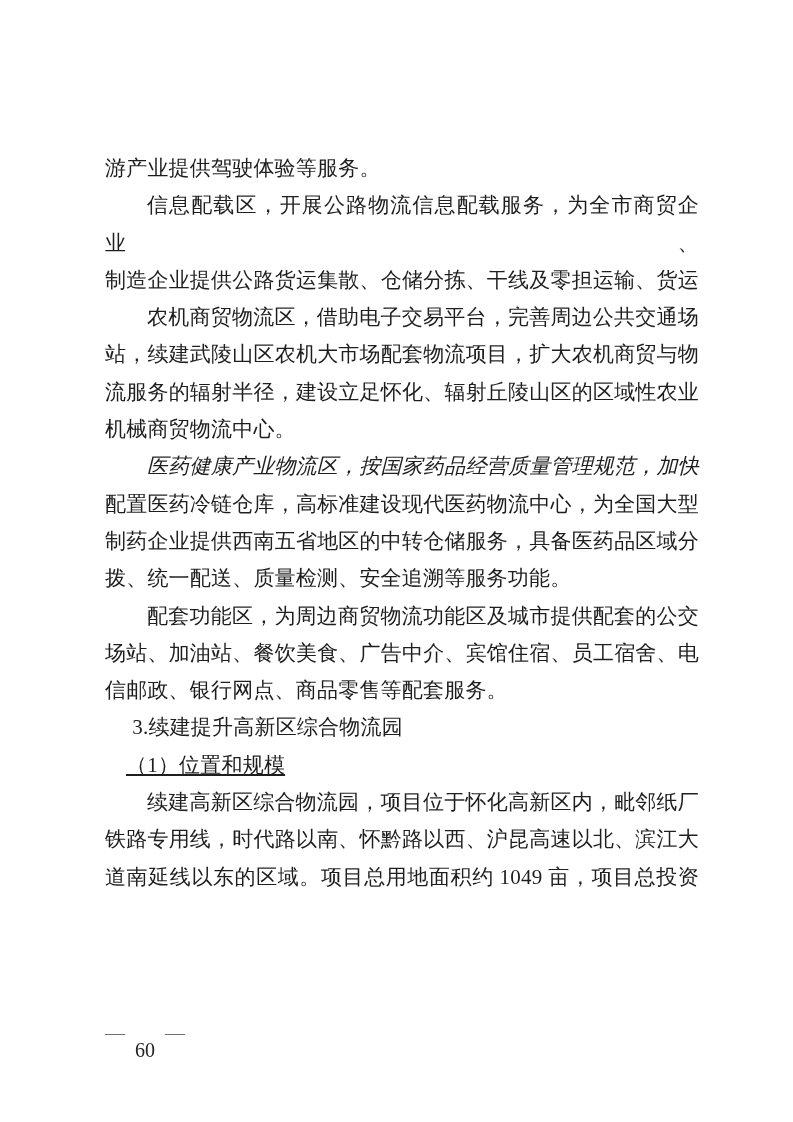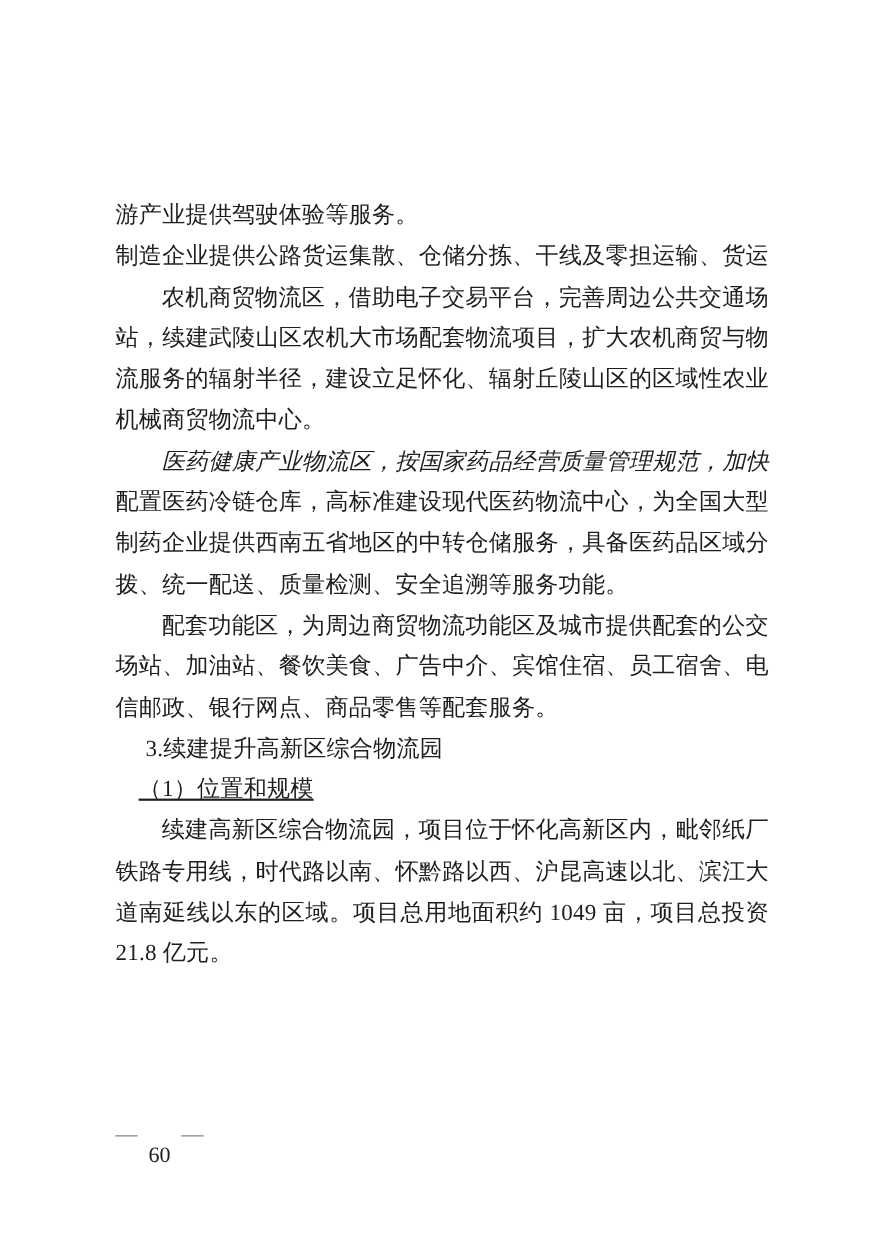--- a/index.html
+++ b/index.html
@@ -17,21 +17,20 @@
   }
   .doc-body {
     position: absolute;
     left: 105px;
     top: 150px;
     width: 594px;
     font-size: 21px;
     line-height: 37.3px;
     color: #1e1e1e;
     letter-spacing: 0.2px;
-    margin-top: 27px;
   }
   .doc-line {
     text-align: left;
     text-justify: inter-ideograph;
   }
   .doc-line.fill {
     text-align: justify;
     text-align-last: justify;
   }
   .page-footer {
@@ -54,38 +53,38 @@
     margin-top: 37px;
   }
 </style>
 </head>
 <body>
 
 <div class="page">
 
   <div class="doc-body">
       <div class="doc-line">游产业提供驾驶体验等服务。</div>
+      <div class="doc-line fill" style="text-indent: 2em;">信息配载区，开展公路物流信息配载服务，为全市商贸企业、</div>
       <div class="doc-line fill">制造企业提供公路货运集散、仓储分拣、干线及零担运输、货运</div>
       <div class="doc-line fill" style="text-indent: 2em;">农机商贸物流区，借助电子交易平台，完善周边公共交通场</div>
       <div class="doc-line fill">站，续建武陵山区农机大市场配套物流项目，扩大农机商贸与物</div>
       <div class="doc-line fill">流服务的辐射半径，建设立足怀化、辐射丘陵山区的区域性农业</div>
       <div class="doc-line">机械商贸物流中心。</div>
       <div class="doc-line fill" style="text-indent: 2em; font-style: italic;">医药健康产业物流区，按国家药品经营质量管理规范，加快</div>
       <div class="doc-line fill">配置医药冷链仓库，高标准建设现代医药物流中心，为全国大型</div>
       <div class="doc-line fill">制药企业提供西南五省地区的中转仓储服务，具备医药品区域分</div>
       <div class="doc-line">拨、统一配送、质量检测、安全追溯等服务功能。</div>
       <div class="doc-line fill" style="text-indent: 2em;">配套功能区，为周边商贸物流功能区及城市提供配套的公交</div>
       <div class="doc-line fill">场站、加油站、餐饮美食、广告中介、宾馆住宿、员工宿舍、电</div>
       <div class="doc-line">信邮政、银行网点、商品零售等配套服务。</div>
       <div class="doc-line" style="text-indent: 1.3em;">3.续建提升高新区综合物流园</div>
       <div class="doc-line" style="text-indent: 1em; text-decoration: underline;">（1）位置和规模</div>
       <div class="doc-line fill" style="text-indent: 2em;">续建高新区综合物流园，项目位于怀化高新区内，毗邻纸厂</div>
       <div class="doc-line fill">铁路专用线，时代路以南、怀黔路以西、沪昆高速以北、滨江大</div>
       <div class="doc-line fill">道南延线以东的区域。项目总用地面积约 1049 亩，项目总投资</div>
-      <div class="doc-line">21.8 亿元。</div>
     </div>
 
   <div class="page-footer">
     <span class="footer-dash">—</span>
     <span class="footer-num">60</span>
     <span class="footer-dash">—</span>
   </div>
 
 </div>
 

